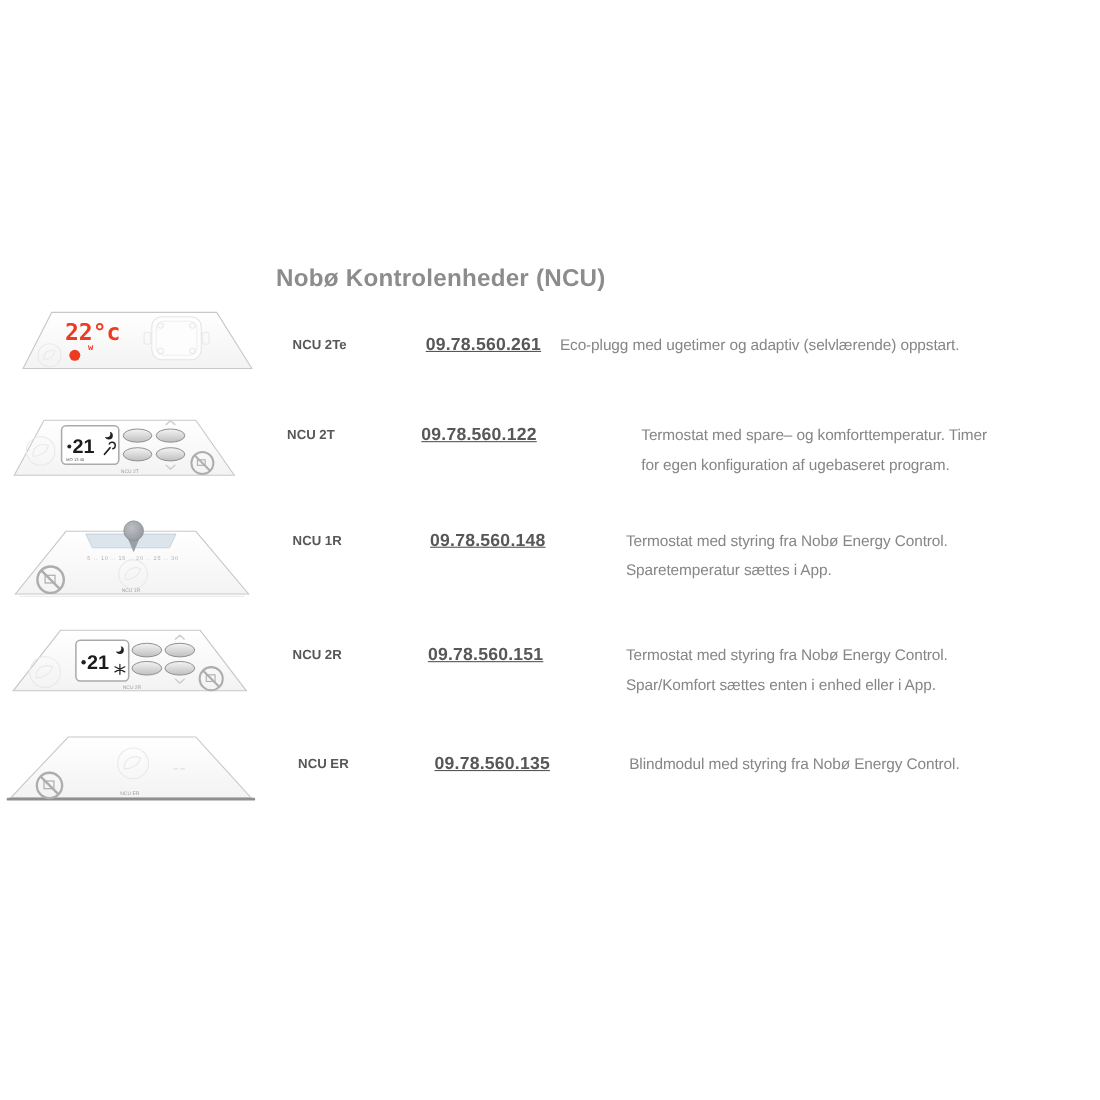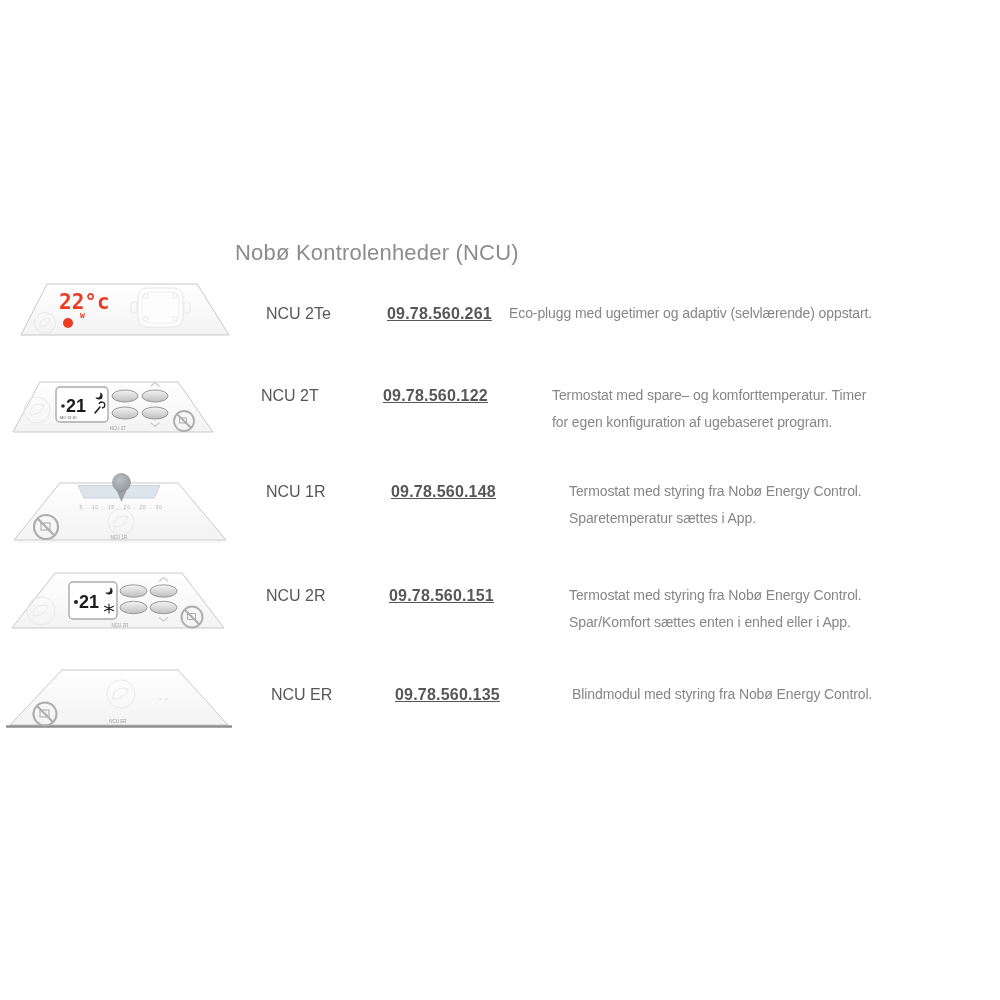--- a/index.html
+++ b/index.html
@@ -3,32 +3,32 @@
 <meta charset="utf-8">
 <style>
   :root{
     --title-text:#8c8c8c; --model-text:#575757; --code-text:#575757;
     --description-text:#868686; --display-red:#ee3a21; --lcd-text:#1b1b1b;
     --device-outline:#c8c8c8; --device-label:#9c9c9c; --prohibition-icon:#adadad;
   }
   html,body{margin:0;padding:0;background:#fff;}
   .canvas{position:relative;width:1000px;height:1000px;background:#fff;overflow:hidden;
           font-family:"Liberation Sans",sans-serif;}
-  .page-title{position:absolute;left:235px;top:240px;font-size:22px;font-weight:normal;
+  .page-title{position:absolute;left:251px;top:240px;font-size:22px;font-weight:bold;
               color:var(--title-text);letter-spacing:.2px;white-space:nowrap;}
   .cell{position:absolute;white-space:nowrap;line-height:27px;}
-  .model{font-size:16px;font-weight:normal;color:var(--model-text);}
+  .model{font-size:12px;font-weight:bold;color:var(--model-text);}
   .code{font-size:16px;font-weight:bold;color:var(--code-text);letter-spacing:.2px;text-decoration:underline;}
   .desc{font-size:14px;color:var(--description-text);letter-spacing:-0.1px;}
   
   .r1{top:300px;} .r2{top:382px;} .r3{top:478px;} .r4{top:582px;} .r5{top:681px;}
   
   .m1{left:266px;} .m2{left:261px;} .m3{left:266px;} .m4{left:266px;} .m5{left:271px;}
   .c1{left:387px;} .c2{left:383px;} .c3{left:391px;} .c4{left:389px;} .c5{left:395px;}
-  .d1{left:509px;} .d2{left:552px;} .d3{left:569px;} .d4{left:569px;} .d5{left:572px;}
+  .d1{left:509px;} .d2{left:583px;} .d3{left:569px;} .d4{left:569px;} .d5{left:572px;}
   .device{position:absolute;}
   .dev1{left:18px;top:278px;} .dev2{left:10px;top:377px;} .dev3{left:8px;top:465px;}
   .dev4{left:8px;top:568px;} .dev5{left:6px;top:662px;}
   svg .shell{fill:url(#shellGrad);stroke:var(--device-outline);stroke-width:1;}
   svg .btn{fill:url(#btnGrad);stroke:#8f8f8f;stroke-width:0.9;}
   svg .lcd{fill:#fff;stroke:#aaaaaa;stroke-width:1.4;}
   svg .lcdText{font-family:"Liberation Sans",sans-serif;font-weight:bold;fill:var(--lcd-text);}
   svg .tiny{font-family:"Liberation Sans",sans-serif;fill:#555;}
   svg .devlabel{font-family:"Liberation Sans",sans-serif;fill:var(--device-label);}
   svg .faint{stroke:#e9e9e9;fill:none;stroke-width:1;}

